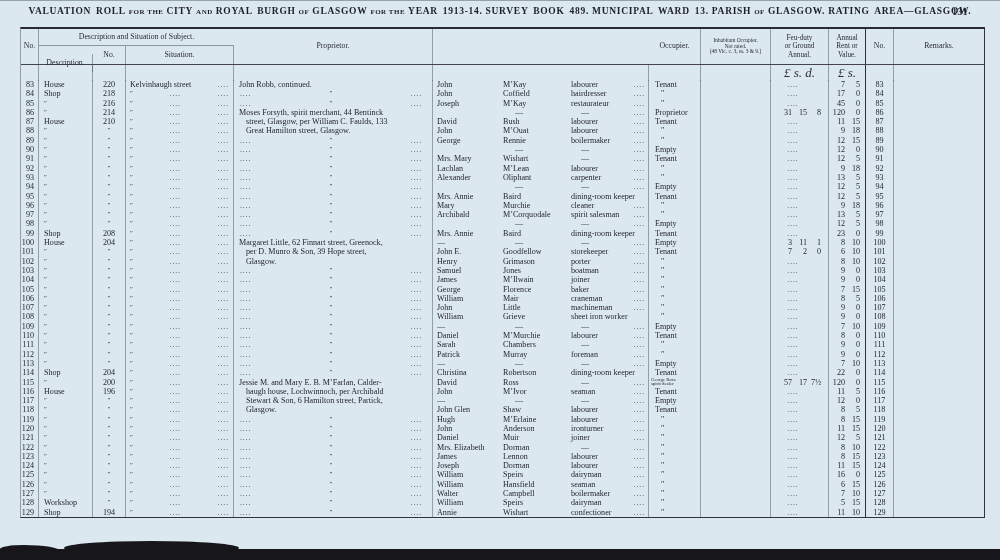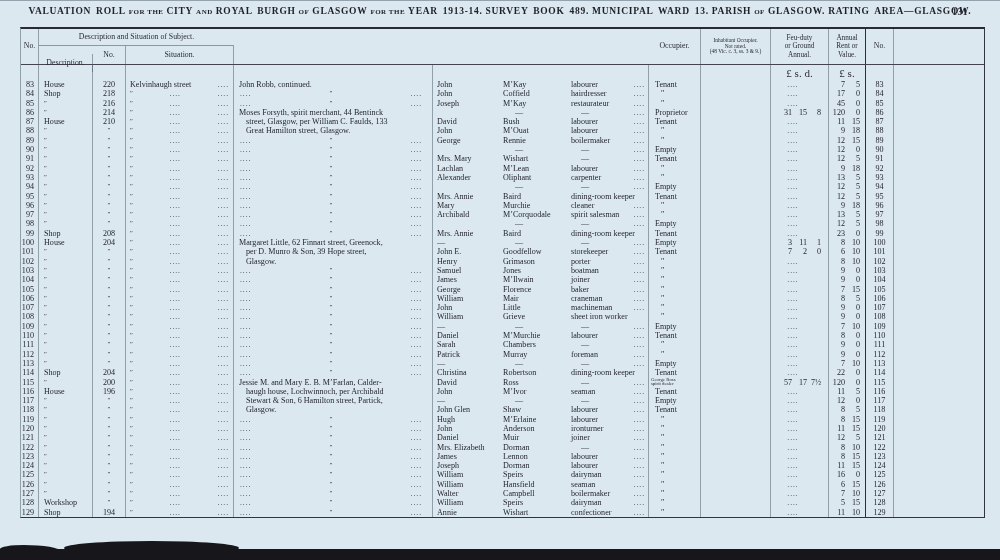--- a/index.html
+++ b/index.html
@@ -54,21 +54,21 @@
   .h-inh{left:680px;top:0;width:70px;height:35px;flex-direction:column;font-size:5.4px;line-height:5.9px;}
   .h-feu{left:750px;top:0;width:58px;height:35px;flex-direction:column;font-size:7.2px;line-height:8.2px;}
   .h-ann{left:808px;top:0;width:37px;height:35px;flex-direction:column;font-size:7.2px;line-height:8.2px;}
   .h-no2{left:845px;top:0;width:28px;height:35px;}
   .h-rem{left:873px;top:0;width:90px;height:35px;}
 
   
   .units{display:grid;height:15px;border-top:1px solid #44444e;
          grid-template-columns:18px 54px 33px 108px 199px 68px 70px 78px 52px 70px 58px 37px 28px 1fr;}
   .units .uc{box-sizing:border-box;display:flex;align-items:center;justify-content:center;
-             font-size:11px;color:#2e2e38;}
+             font-style:italic;font-size:13px;color:#2e2e38;}
 
   
   .tbody{font-size:8.1px;line-height:9.3px;color:#26262f;}
   .trow{display:grid;height:9.3px;
         grid-template-columns:18px 54px 33px 108px 199px 68px 70px 78px 52px 70px 58px 37px 28px 1fr;}
   .c{box-sizing:border-box;white-space:nowrap;overflow:visible;position:relative;}
   .num{font-size:8.1px;}
   .c-no{text-align:right;padding-right:4px;}
   .c-desc{padding-left:5px;}
   .c-hno{text-align:center;}
@@ -120,37 +120,39 @@
   </div>
 
 <div class="roll-table">
 
   <div class="thead">
     <div class="hc h-no bl">No.</div>
     <div class="hc h-group">Description and Situation of Subject.</div>
     <div class="hc h-desc bl">Description.</div>
     <div class="hc h-hno bl">No.</div>
     <div class="hc h-sit bl">Situation.</div>
+    <div class="hc h-prop bl">Proprietor.</div>
     <div class="hc h-occ bl">Occupier.</div>
     <div class="hc h-inh bl">
       <span>Inhabitant Occupier.</span>
       <span>Not rated.</span>
       <span>(48 Vic. c. 3, ss. 3 &amp; 9.)</span>
     </div>
     <div class="hc h-feu bl">
       <span>Feu-duty</span>
       <span>or Ground</span>
       <span>Annual.</span>
     </div>
     <div class="hc h-ann blh">
       <span>Annual</span>
       <span>Rent or</span>
       <span>Value.</span>
     </div>
     <div class="hc h-no2 bl">No.</div>
+    <div class="hc h-rem">Remarks.</div>
   </div>
 
   <div class="units">
     <div class="uc bl"></div>
     <div class="uc bl"></div>
     <div class="uc bl"></div>
     <div class="uc bl"></div>
     <div class="uc bl"></div>
     <div class="uc"></div>
     <div class="uc"></div>

